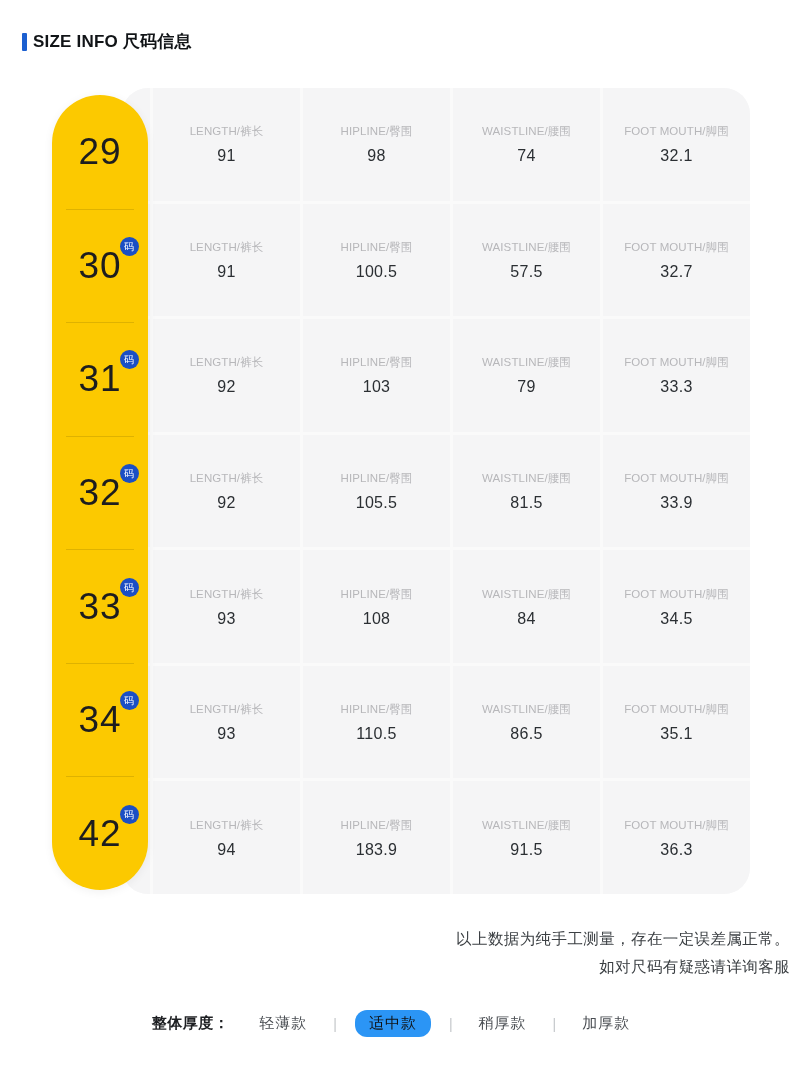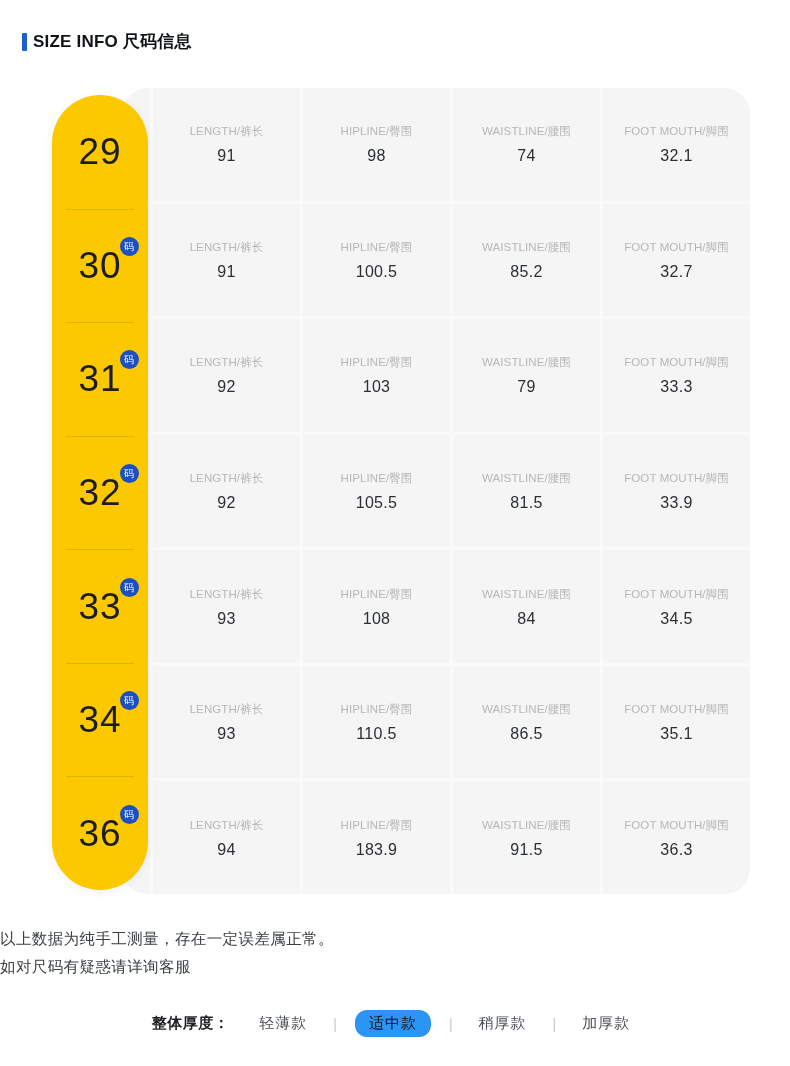--- a/index.html
+++ b/index.html
@@ -158,21 +158,21 @@
     text-align: center;
     font-weight: 500;
   }
 
   
   .note {
     position: absolute;
     left: 0;
     top: 925px;
     width: 790px;
-    text-align: left;
+    text-align: right;
     font-size: 15.5px;
     color: #3c4044;
     line-height: 28px;
     letter-spacing: 0.4px;
   }
 
   
   .thickness {
     position: absolute;
     left: 0;
@@ -245,21 +245,21 @@
           <div class="cell">
             <div class="cell-label">LENGTH/裤长</div>
             <div class="cell-value">91</div>
           </div>
           <div class="cell">
             <div class="cell-label">HIPLINE/臀围</div>
             <div class="cell-value">100.5</div>
           </div>
           <div class="cell">
             <div class="cell-label">WAISTLINE/腰围</div>
-            <div class="cell-value">85.2</div>
+            <div class="cell-value">57.5</div>
           </div>
           <div class="cell">
             <div class="cell-label">FOOT MOUTH/脚围</div>
             <div class="cell-value">32.7</div>
           </div>
         </div>
         <div class="row">
           <div class="cell spacer"></div>
           <div class="cell">
             <div class="cell-label">LENGTH/裤长</div>
@@ -370,21 +370,21 @@
       <div class="rail-item">
         <div class="size-box"><span class="size-num">32</span><span class="size-badge">码</span></div>
       </div>
       <div class="rail-item">
         <div class="size-box"><span class="size-num">33</span><span class="size-badge">码</span></div>
       </div>
       <div class="rail-item">
         <div class="size-box"><span class="size-num">34</span><span class="size-badge">码</span></div>
       </div>
       <div class="rail-item">
-        <div class="size-box"><span class="size-num">36</span><span class="size-badge">码</span></div>
+        <div class="size-box"><span class="size-num">42</span><span class="size-badge">码</span></div>
       </div>
     </div>
 
   <div class="note">
     <div>以上数据为纯手工测量，存在一定误差属正常。</div>
     <div>如对尺码有疑惑请详询客服</div>
   </div>
 
   <div class="thickness">
     <span class="thickness-label">整体厚度：</span>

